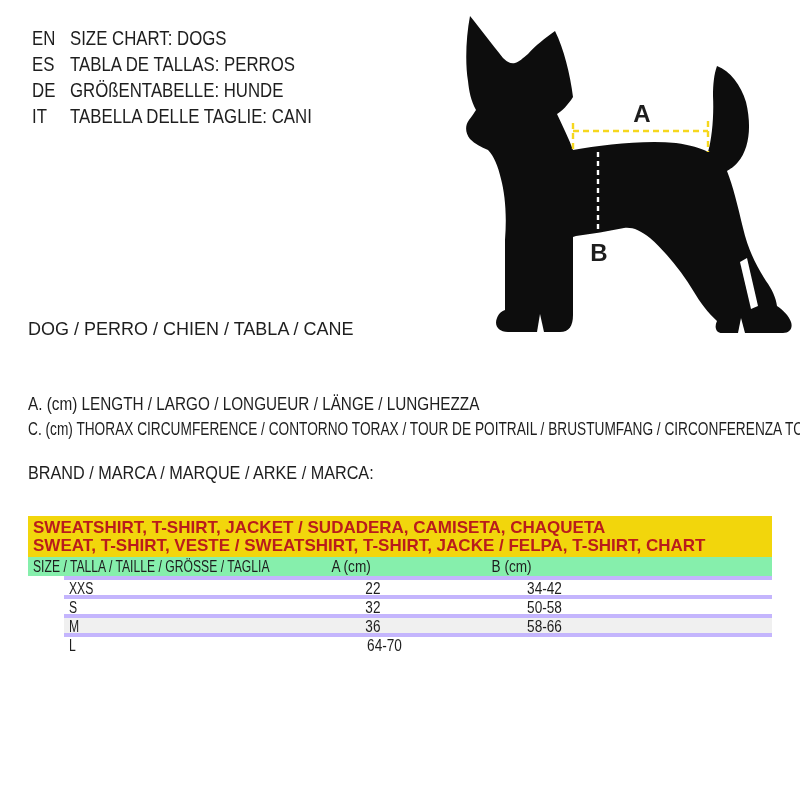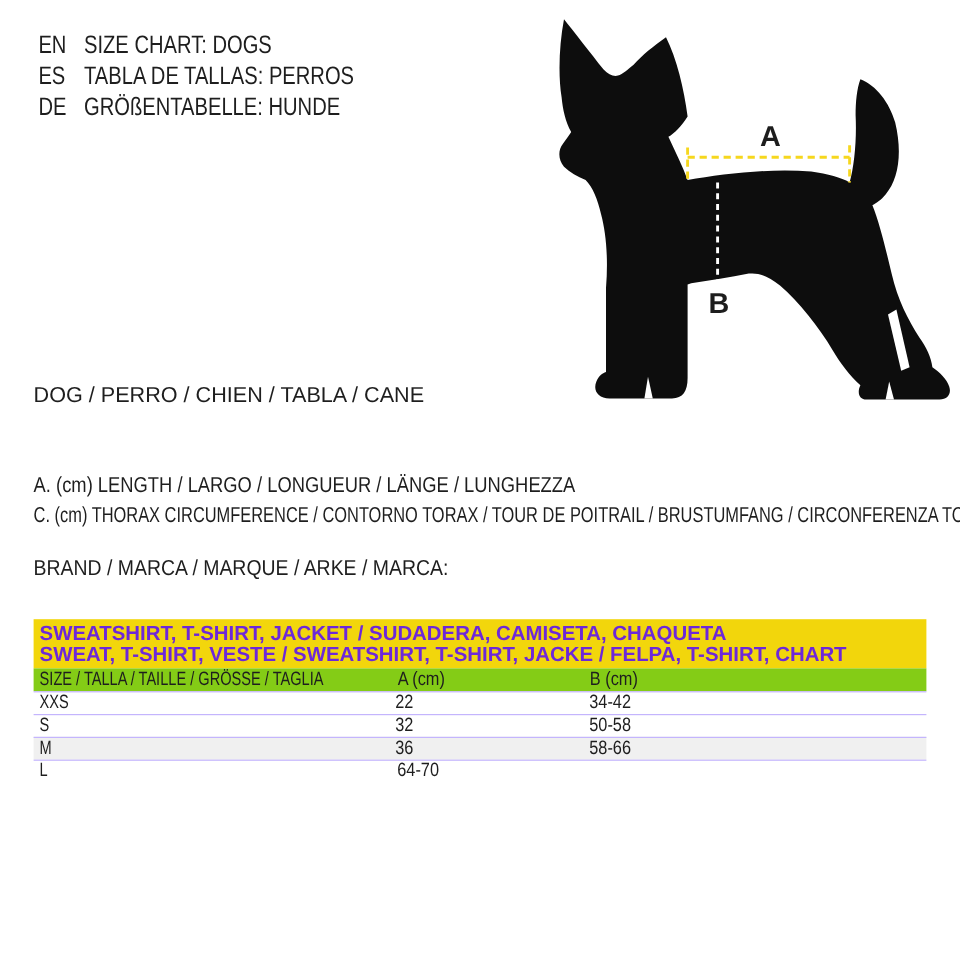--- a/index.html
+++ b/index.html
@@ -19,24 +19,24 @@
   
   .txtline{position:absolute;left:28px;font-size:18px;white-space:nowrap;transform-origin:0 50%;}
   .dog-label{top:319px;}
   .legend-a{top:394px;transform:scaleX(0.85);}
   .legend-c{top:419px;transform:scaleX(0.76);}
   .brand-line{top:463px;transform:scaleX(0.9);}
 
   
   .size-table{position:absolute;left:28px;top:516px;width:744px;}
   .banner{background:#F2D60C;padding:3px 0 2px 5px;}
-  .banner div{font-weight:bold;font-size:17px;line-height:18px;color:#6d28d9;white-space:nowrap;}
+  .banner div{font-weight:bold;font-size:17px;line-height:18px;color:#b91c1c;white-space:nowrap;}
   .trow{display:grid;grid-template-columns:300px 160px 95px 1fr;height:19px;align-items:center;font-size:16px;box-sizing:border-box;}
-  .thead{background:#84cc16;}
-  .trow.data{border-top:1px solid #c4b5fd;}
+  .thead{background:#86efac;}
+  .trow.data{border-top:4px solid #c4b5fd;margin-left:36px;}
   .trow.alt{background:#F0F0F0;}
   .c-size{padding-left:5px;}
   .c-num{text-decoration:underline;}
   .sq{display:inline-block;transform:scaleX(0.76);transform-origin:0 50%;white-space:nowrap;}
   .sc{display:inline-block;transform:scaleX(0.85);transform-origin:50% 50%;white-space:nowrap;}
 </style>
 </head>
 <body>
 
 <div class="page">
@@ -46,20 +46,24 @@
       <span class="lang-code">EN</span>
       <span class="lang-label">SIZE CHART: DOGS</span>
     </div>
     <div class="lang-row">
       <span class="lang-code">ES</span>
       <span class="lang-label">TABLA DE TALLAS: PERROS</span>
     </div>
     <div class="lang-row">
       <span class="lang-code">DE</span>
       <span class="lang-label">GRÖßENTABELLE: HUNDE</span>
+    </div>
+    <div class="lang-row">
+      <span class="lang-code">IT</span>
+      <span class="lang-label">TABELLA DELLE TAGLIE: CANI</span>
     </div>
   </div>
 
   <svg class="dog" width="360" height="340" viewBox="0 0 360 340">
     <path d="M 30 16
              C 38 26 52 44 63 58
              C 67 62 71 64 75 63
              C 79 62 83 58 88 54
              C 95 46 105 38 115 31
              C 124 49 130 74 133 97

